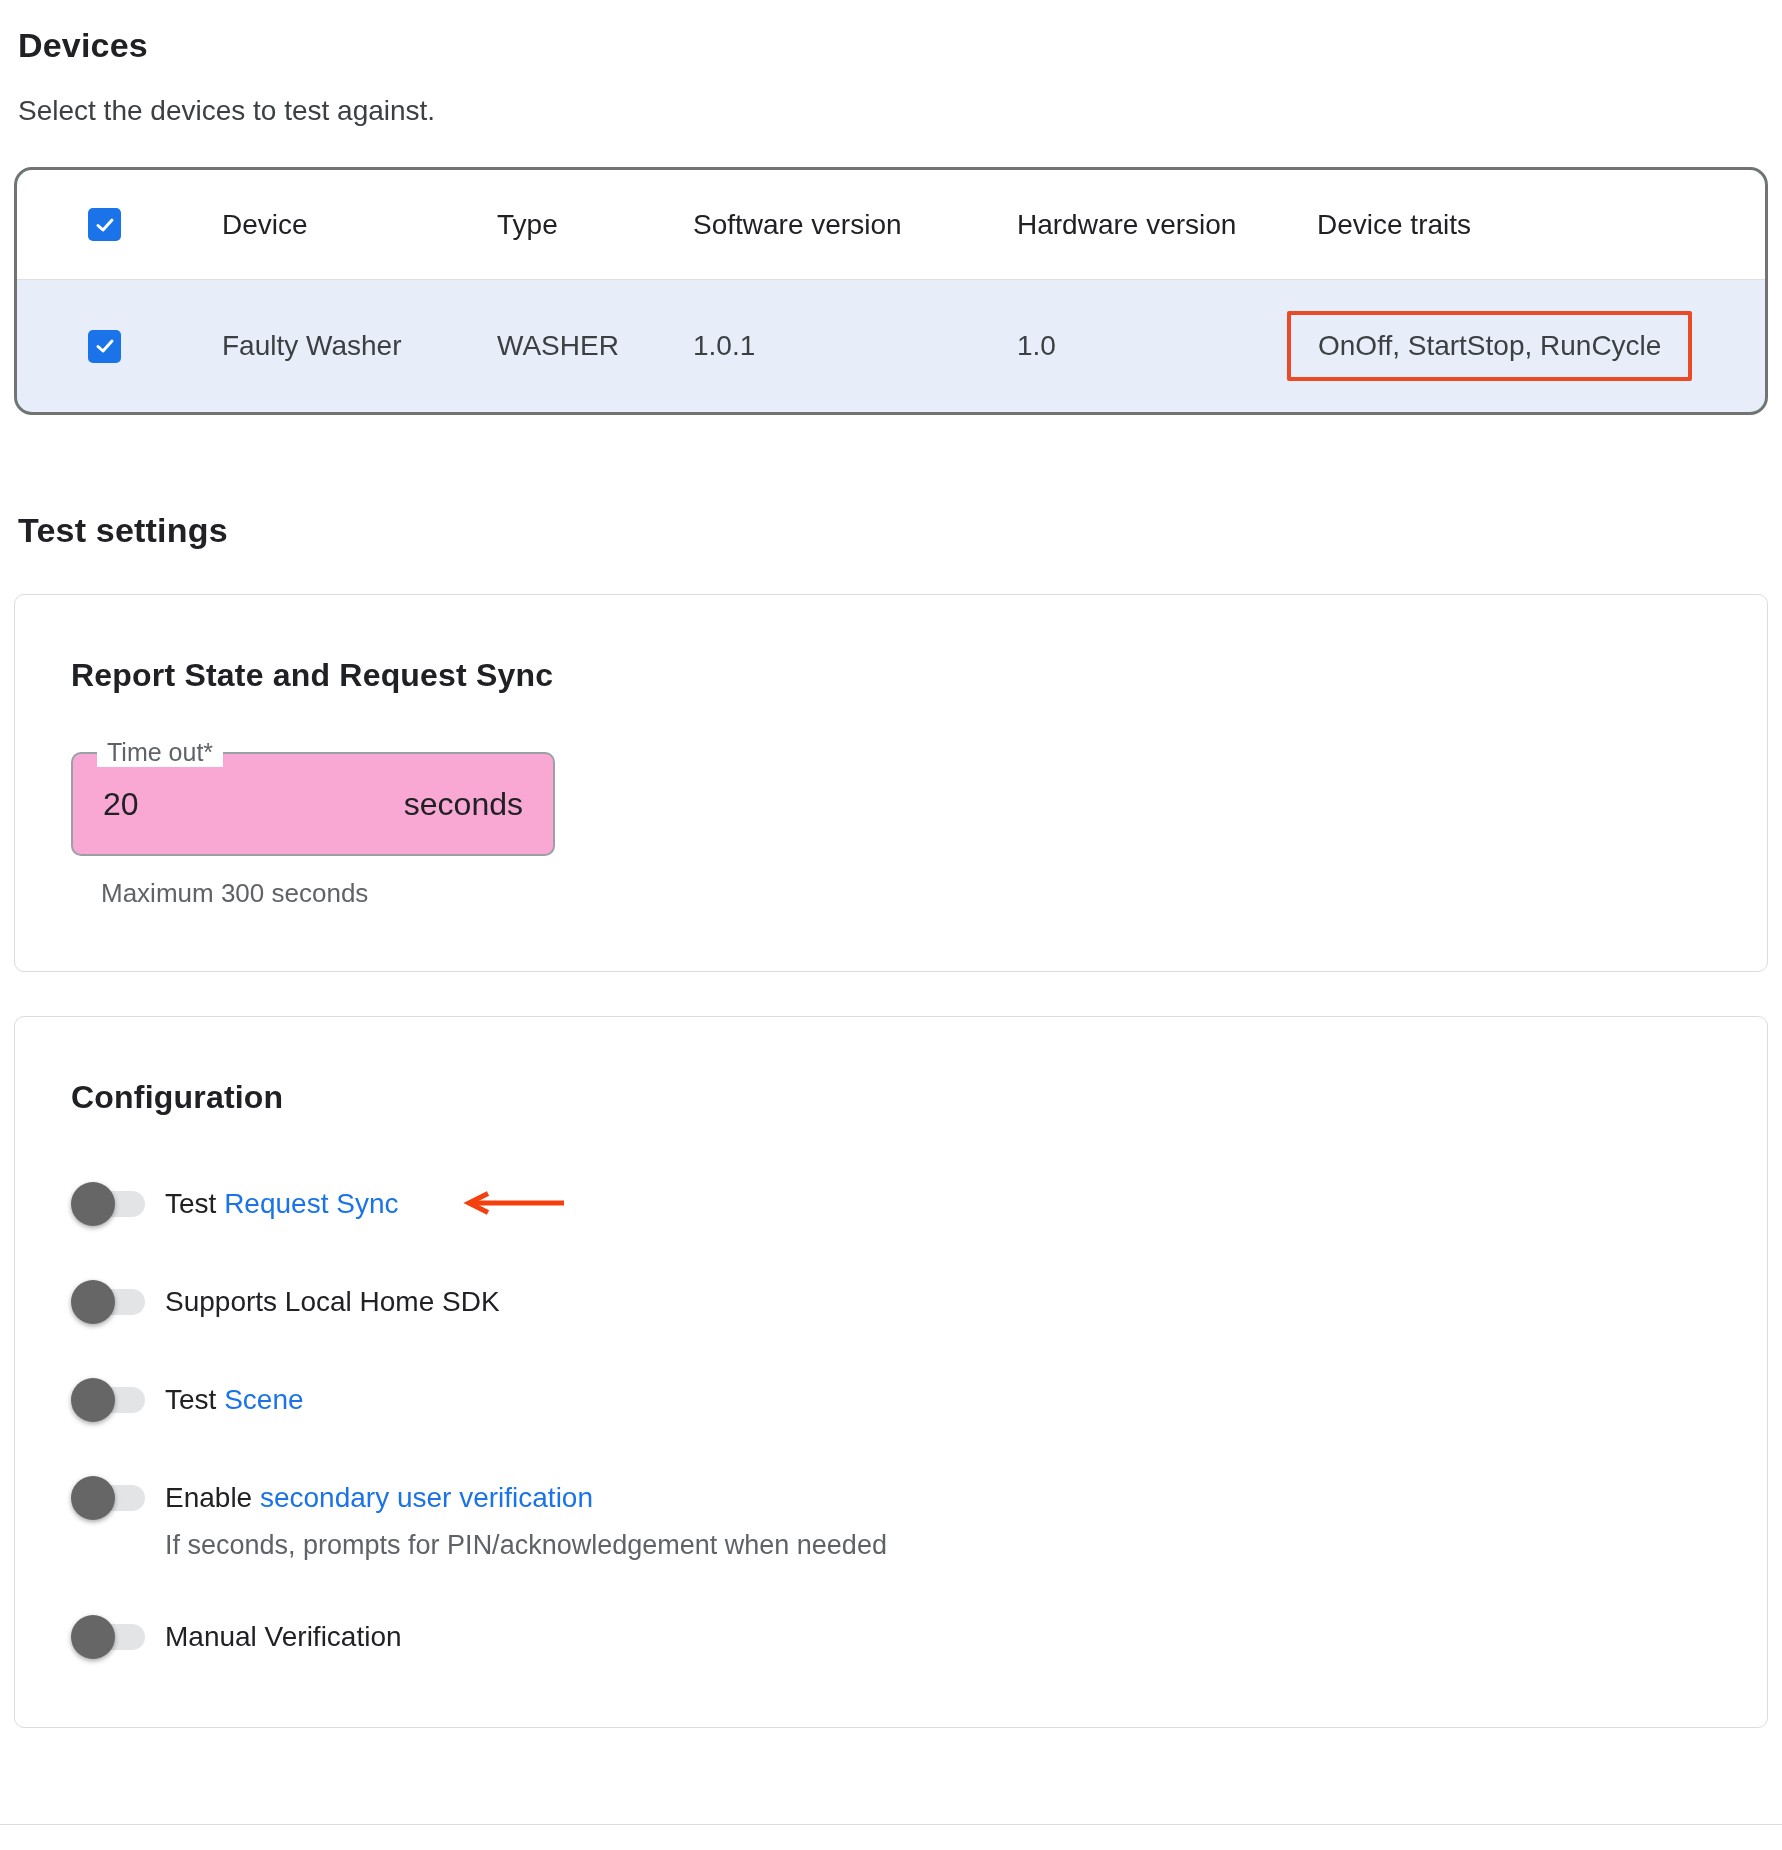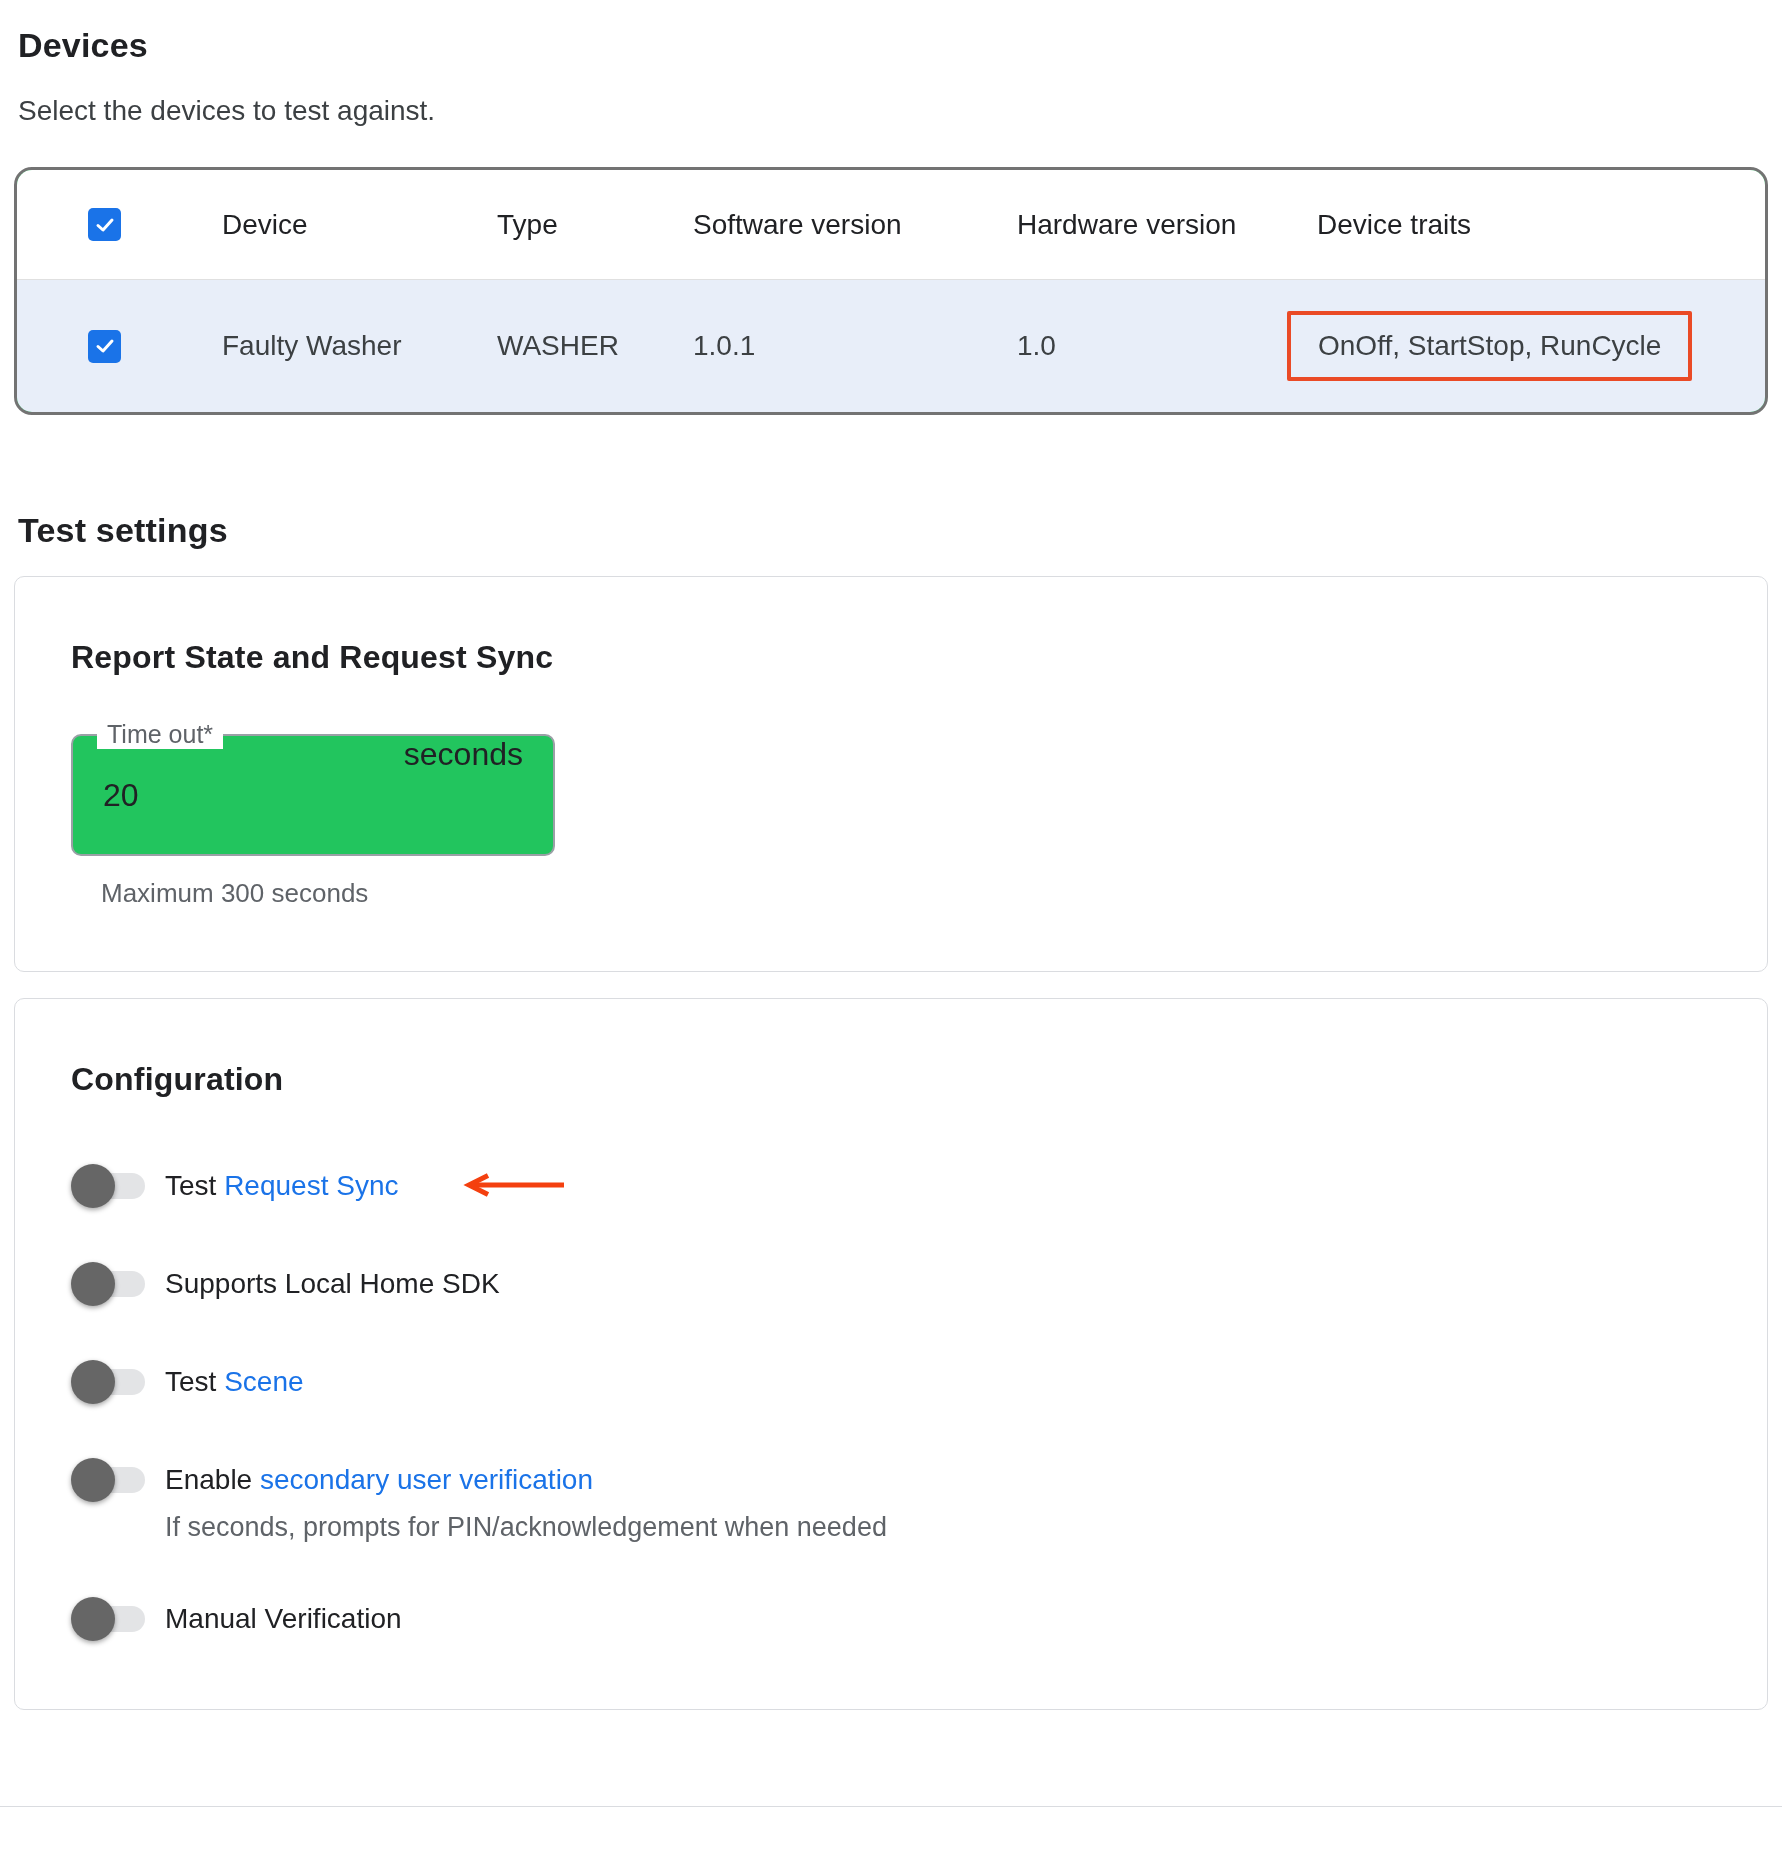--- a/index.html
+++ b/index.html
@@ -82,41 +82,42 @@
     margin-left: -30px;
     white-space: nowrap;
   }
 
   
   .card {
     border: 1px solid #dadce0;
     border-radius: 10px;
     background: #fff;
     padding: 62px 56px 58px 56px;
-    margin-top: 26px;
+    margin-top: 44px;
   }
   .card-title {
     font-size: 32px;
     font-weight: bold;
     color: #202124;
     letter-spacing: .2px;
   }
 
   
   .field {
     position: relative;
     width: 484px;
-    height: 122px;
+    height: 104px;
     border: 2px solid #9aa0a6;
     border-radius: 10px;
     margin-top: 58px;
     display: flex;
+    align-items: center;
     justify-content: space-between;
     padding: 0 30px;
-    background: #22c55e;
+    background: #f9a8d4;
   }
   .field-label {
     position: absolute;
     top: -16px;
     left: 24px;
     background: #ffffff;
     padding: 0 10px;
     font-size: 25px;
     color: #5f6368;
   }

